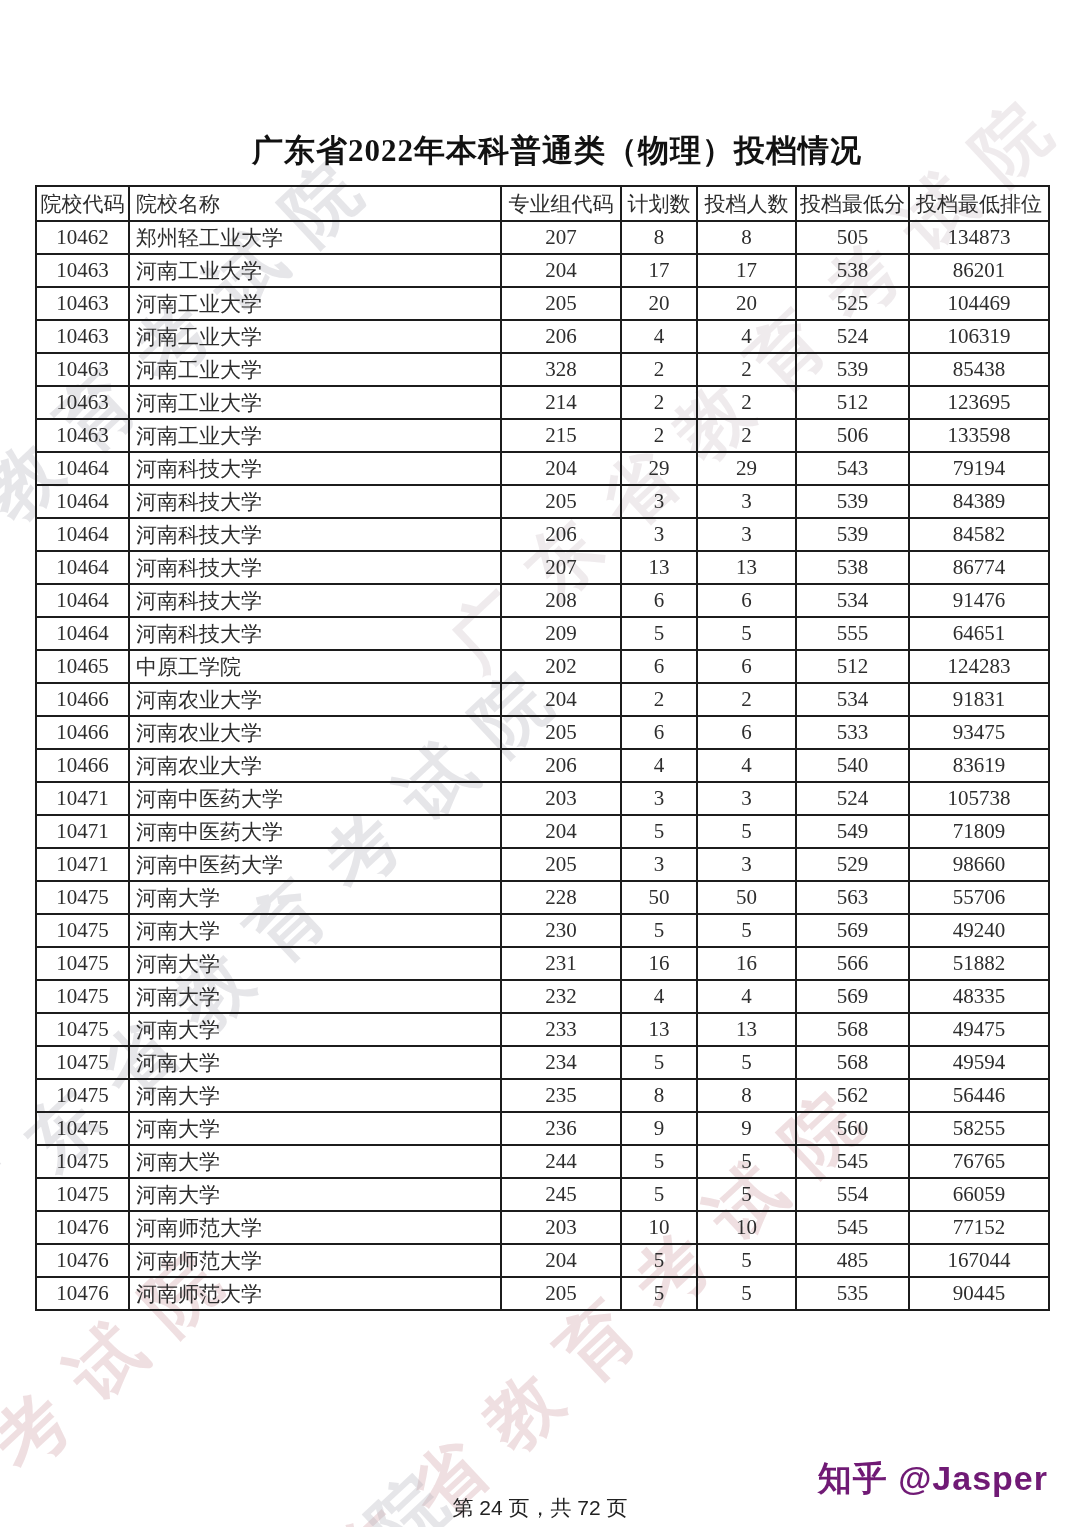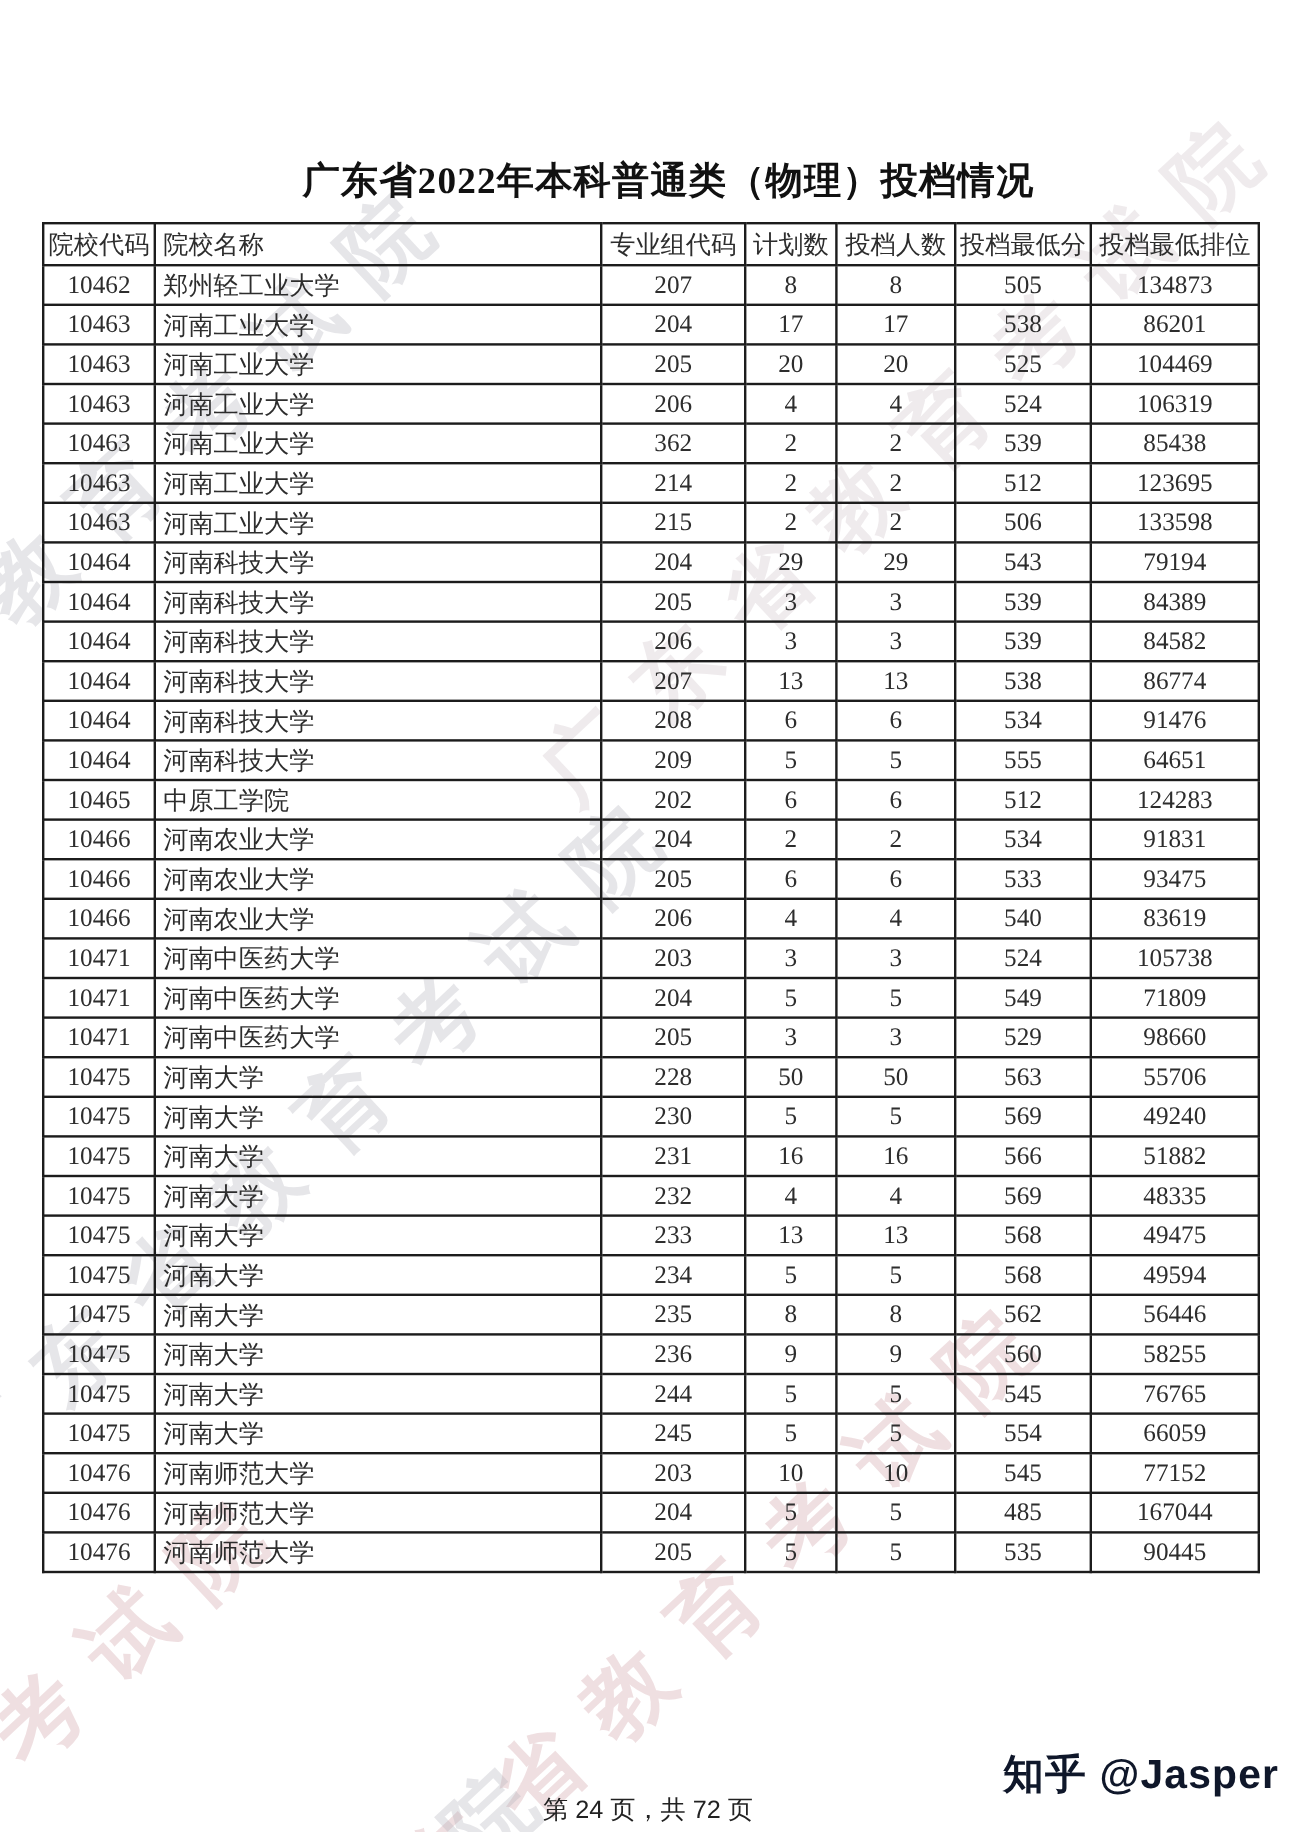--- a/index.html
+++ b/index.html
@@ -85,26 +85,26 @@
     left: 0; right: 0;
     top: 1494px;
     text-align: center;
     font-family: "Liberation Sans", "DejaVu Sans", sans-serif;
     font-size: 21px;
     color: #222222;
   }
   .zhihu-credit {
     position: absolute;
     z-index: 2;
-    right: 14px;
+    right: 32px;
     top: 1456px;
     font-family: "Liberation Sans", "DejaVu Sans", sans-serif;
     font-size: 34px;
     font-weight: 600;
-    color: #0f172a;
+    color: #701a75;
     letter-spacing: 1px;
   }
 </style>
 </head>
 <body>
 
 <div class="page">
 
   <div class="wm wm-gray wm-a">广东省教育考试院</div>
   <div class="wm wm-gray wm-b">广东省教育考试院</div>
@@ -169,21 +169,21 @@
           <td class="name-cell">河南工业大学</td>
           <td>206</td>
           <td>4</td>
           <td>4</td>
           <td>524</td>
           <td>106319</td>
         </tr>
         <tr>
           <td>10463</td>
           <td class="name-cell">河南工业大学</td>
-          <td>362</td>
+          <td>328</td>
           <td>2</td>
           <td>2</td>
           <td>539</td>
           <td>85438</td>
         </tr>
         <tr>
           <td>10463</td>
           <td class="name-cell">河南工业大学</td>
           <td>214</td>
           <td>2</td>

